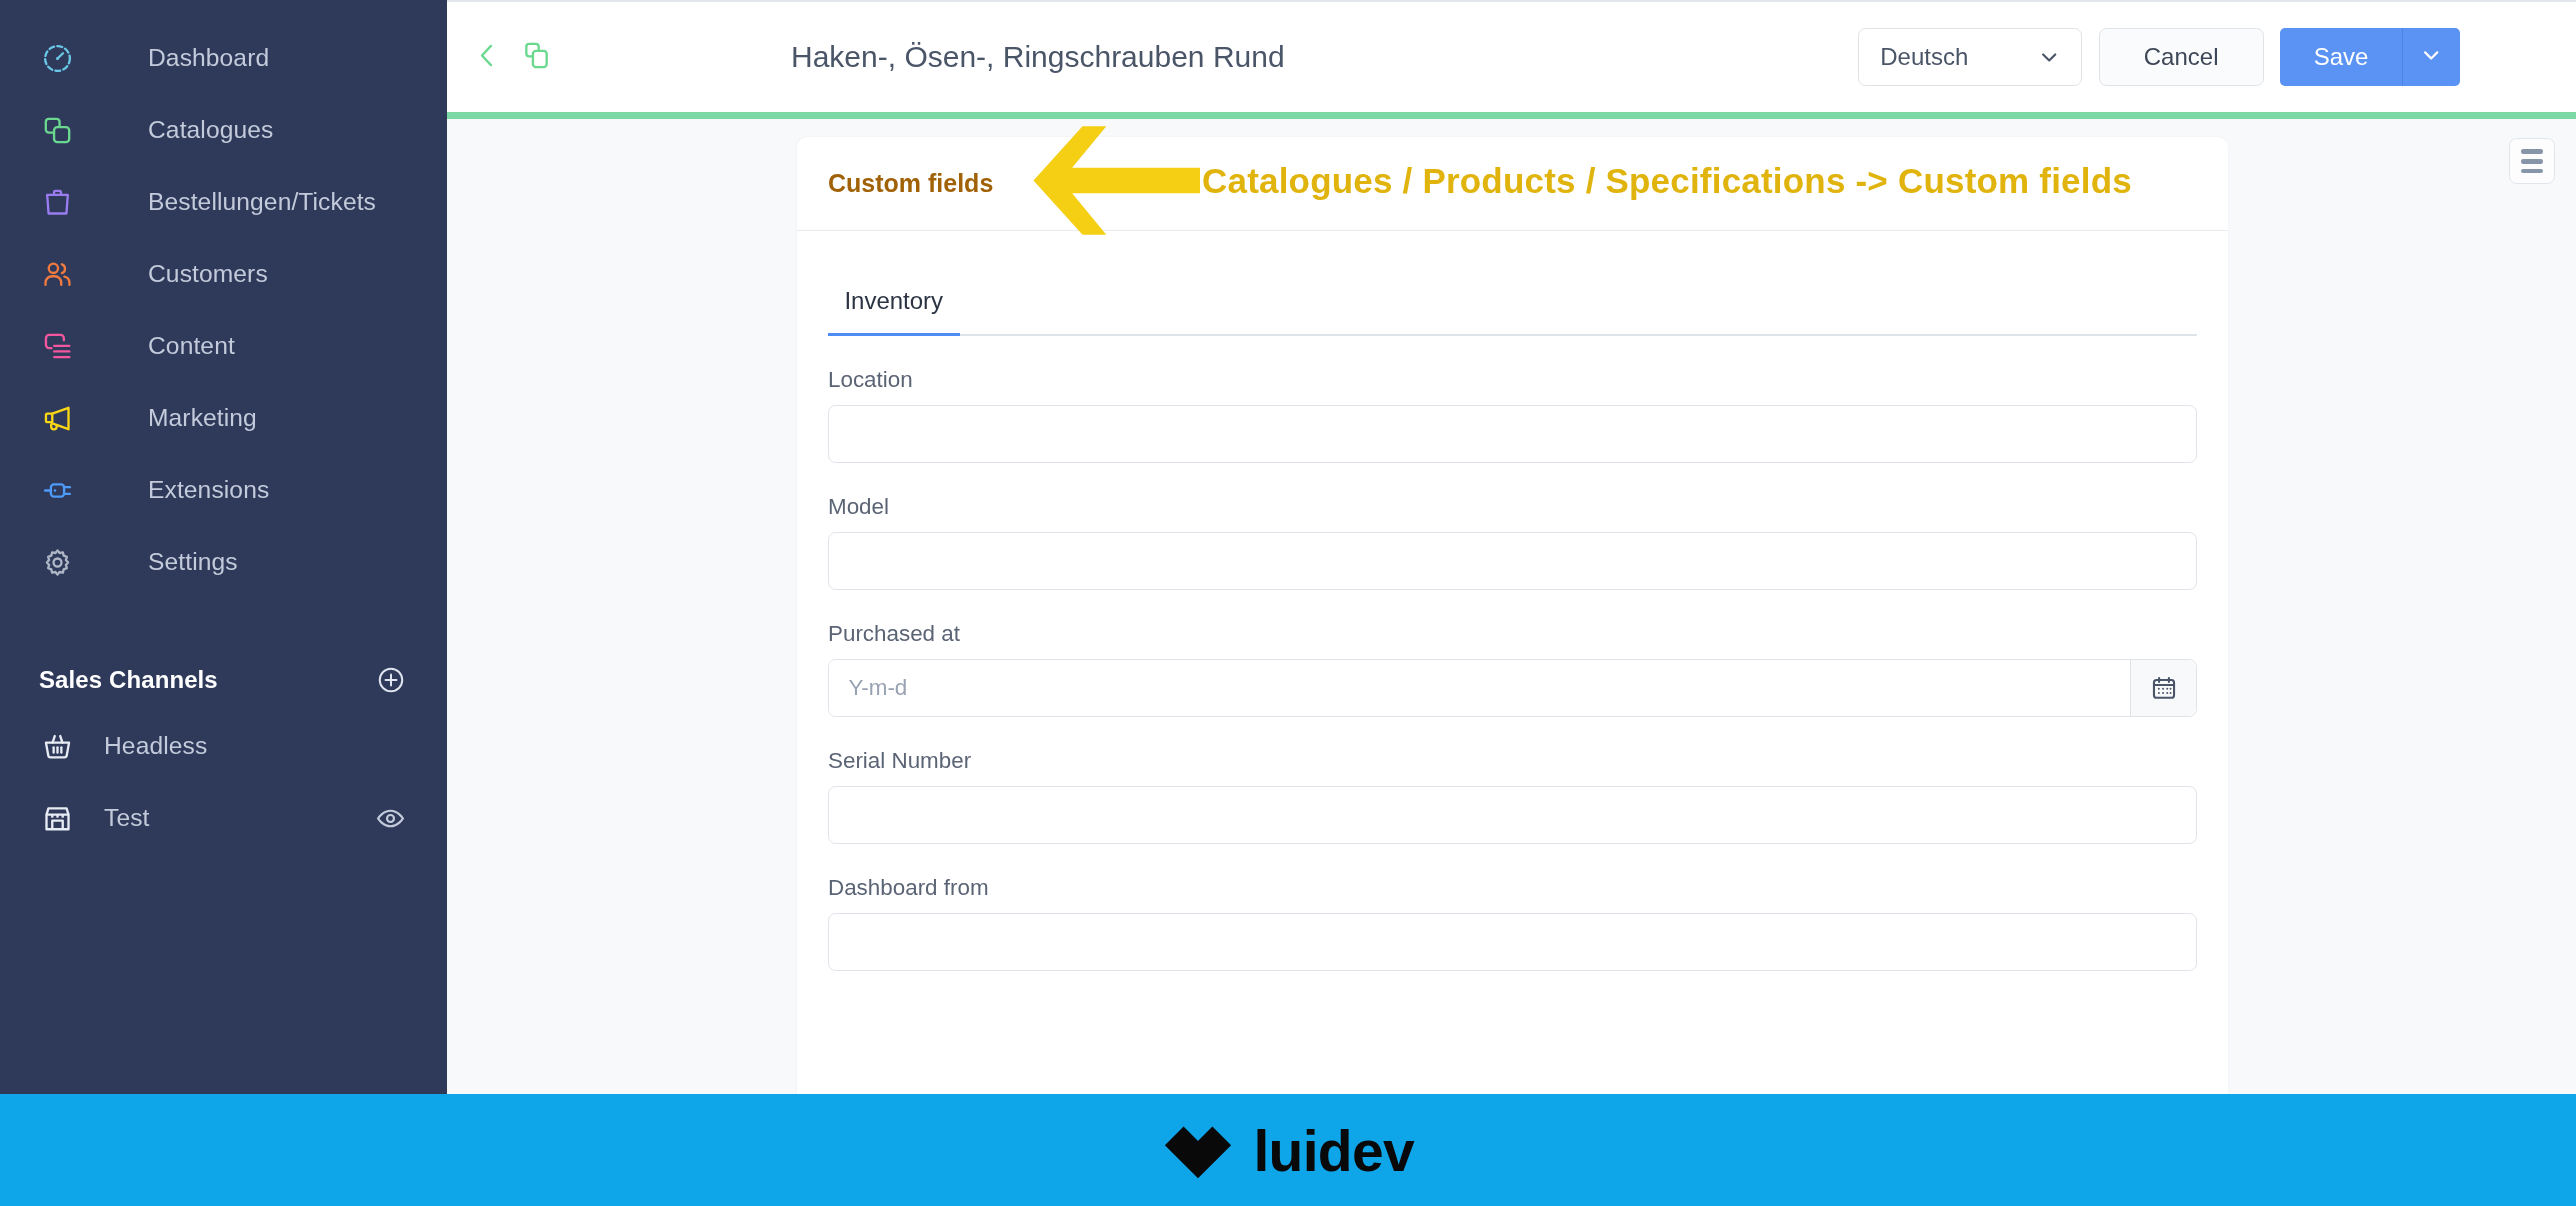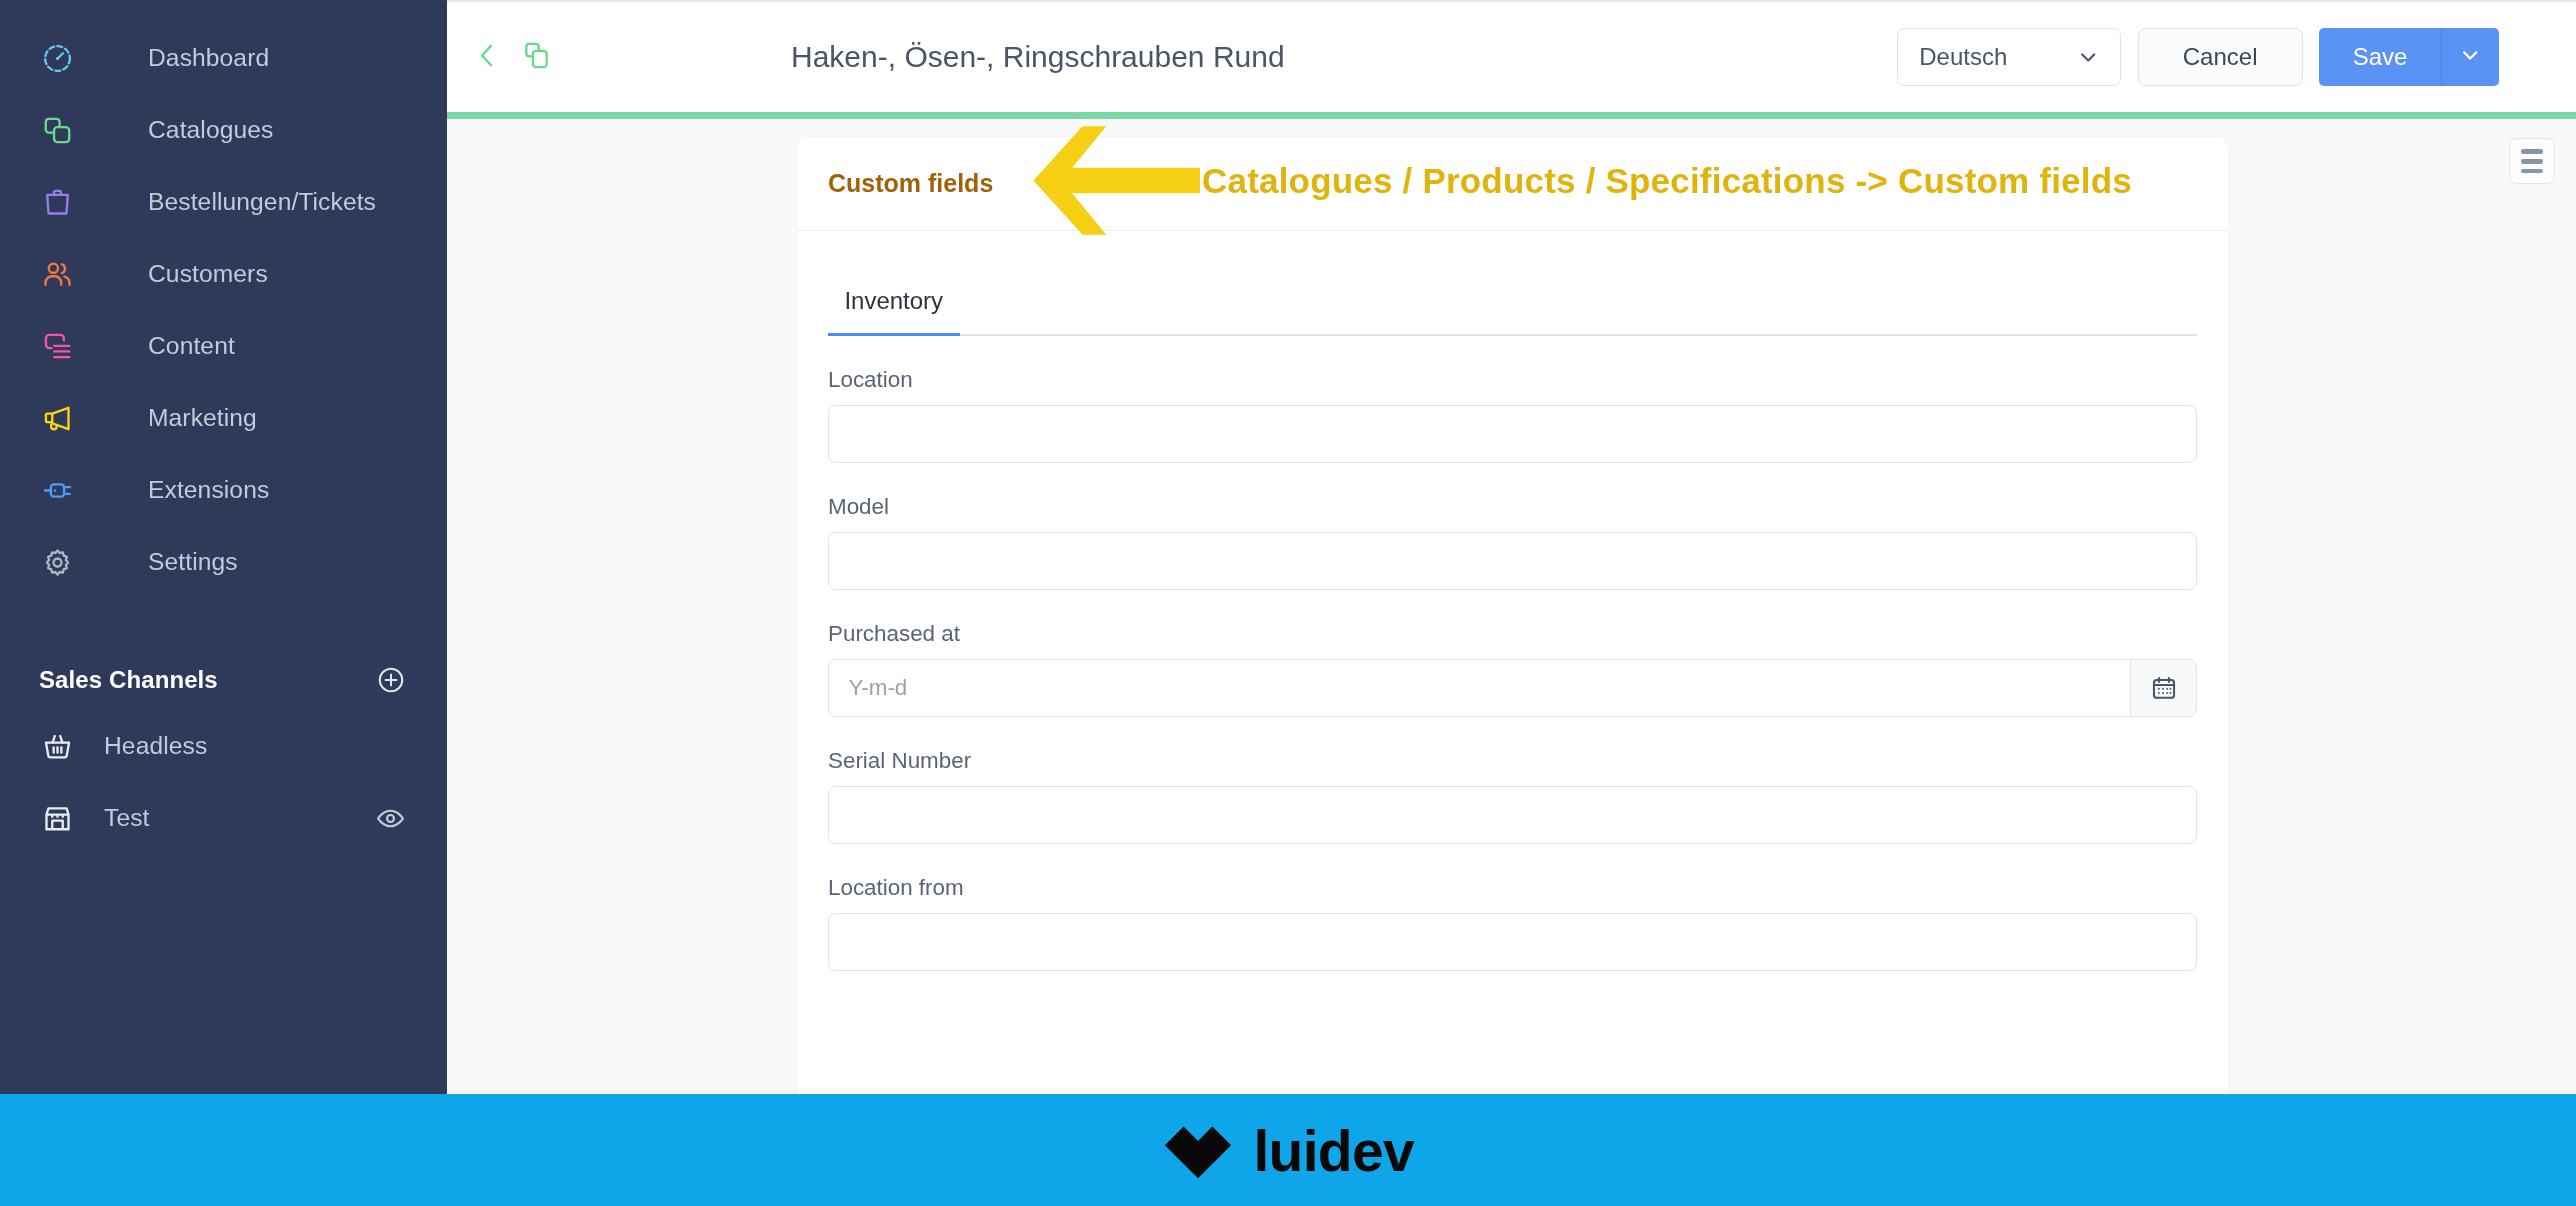--- a/index.html
+++ b/index.html
@@ -87,21 +87,21 @@
   .copy-wrap { margin-left: 7.5px; }
 
   .hdr-title {
     position: absolute; left: 344px;
     font-size: 30px; color: #4a5568; font-weight: normal;
     white-space: nowrap;
   }
 
   .hdr-right {
     margin-left: auto; display: flex; align-items: center;
-    padding-right: 77px; gap: 16.4px;
+    padding-right: 116px; gap: 16.4px;
   }
   .lang-select {
     width: 224px; height: 58px;
     border: 1.5px solid #dfe3e8; border-radius: 7.5px;
     background: #fff;
     display: flex; align-items: center;
     padding: 0 21px;
     cursor: pointer;
   }
   .lang-select-text { font-size: 24px; color: #4a5568; }
@@ -504,21 +504,21 @@
             </span>
           </div>
         </div>
 
         <div class="field">
           <label class="field-label">Serial Number</label>
           <input class="field-input" type="text" placeholder="" style="">
         </div>
 
         <div class="field">
-          <label class="field-label">Location from</label>
+          <label class="field-label">Dashboard from</label>
           <input class="field-input" type="text" placeholder="" style="">
         </div>
       </div>
     </section>
   </main>
 
   <div class="annot">
     <div class="annot-arrow">
       <svg width="171" height="112" viewBox="0 0 230 150">
         <path d="M72 4 L104 4 L58 60 L230 60 L230 94 L58 94 L104 150 L72 150 L6 77 Z" fill="#f5cf14"></path>

